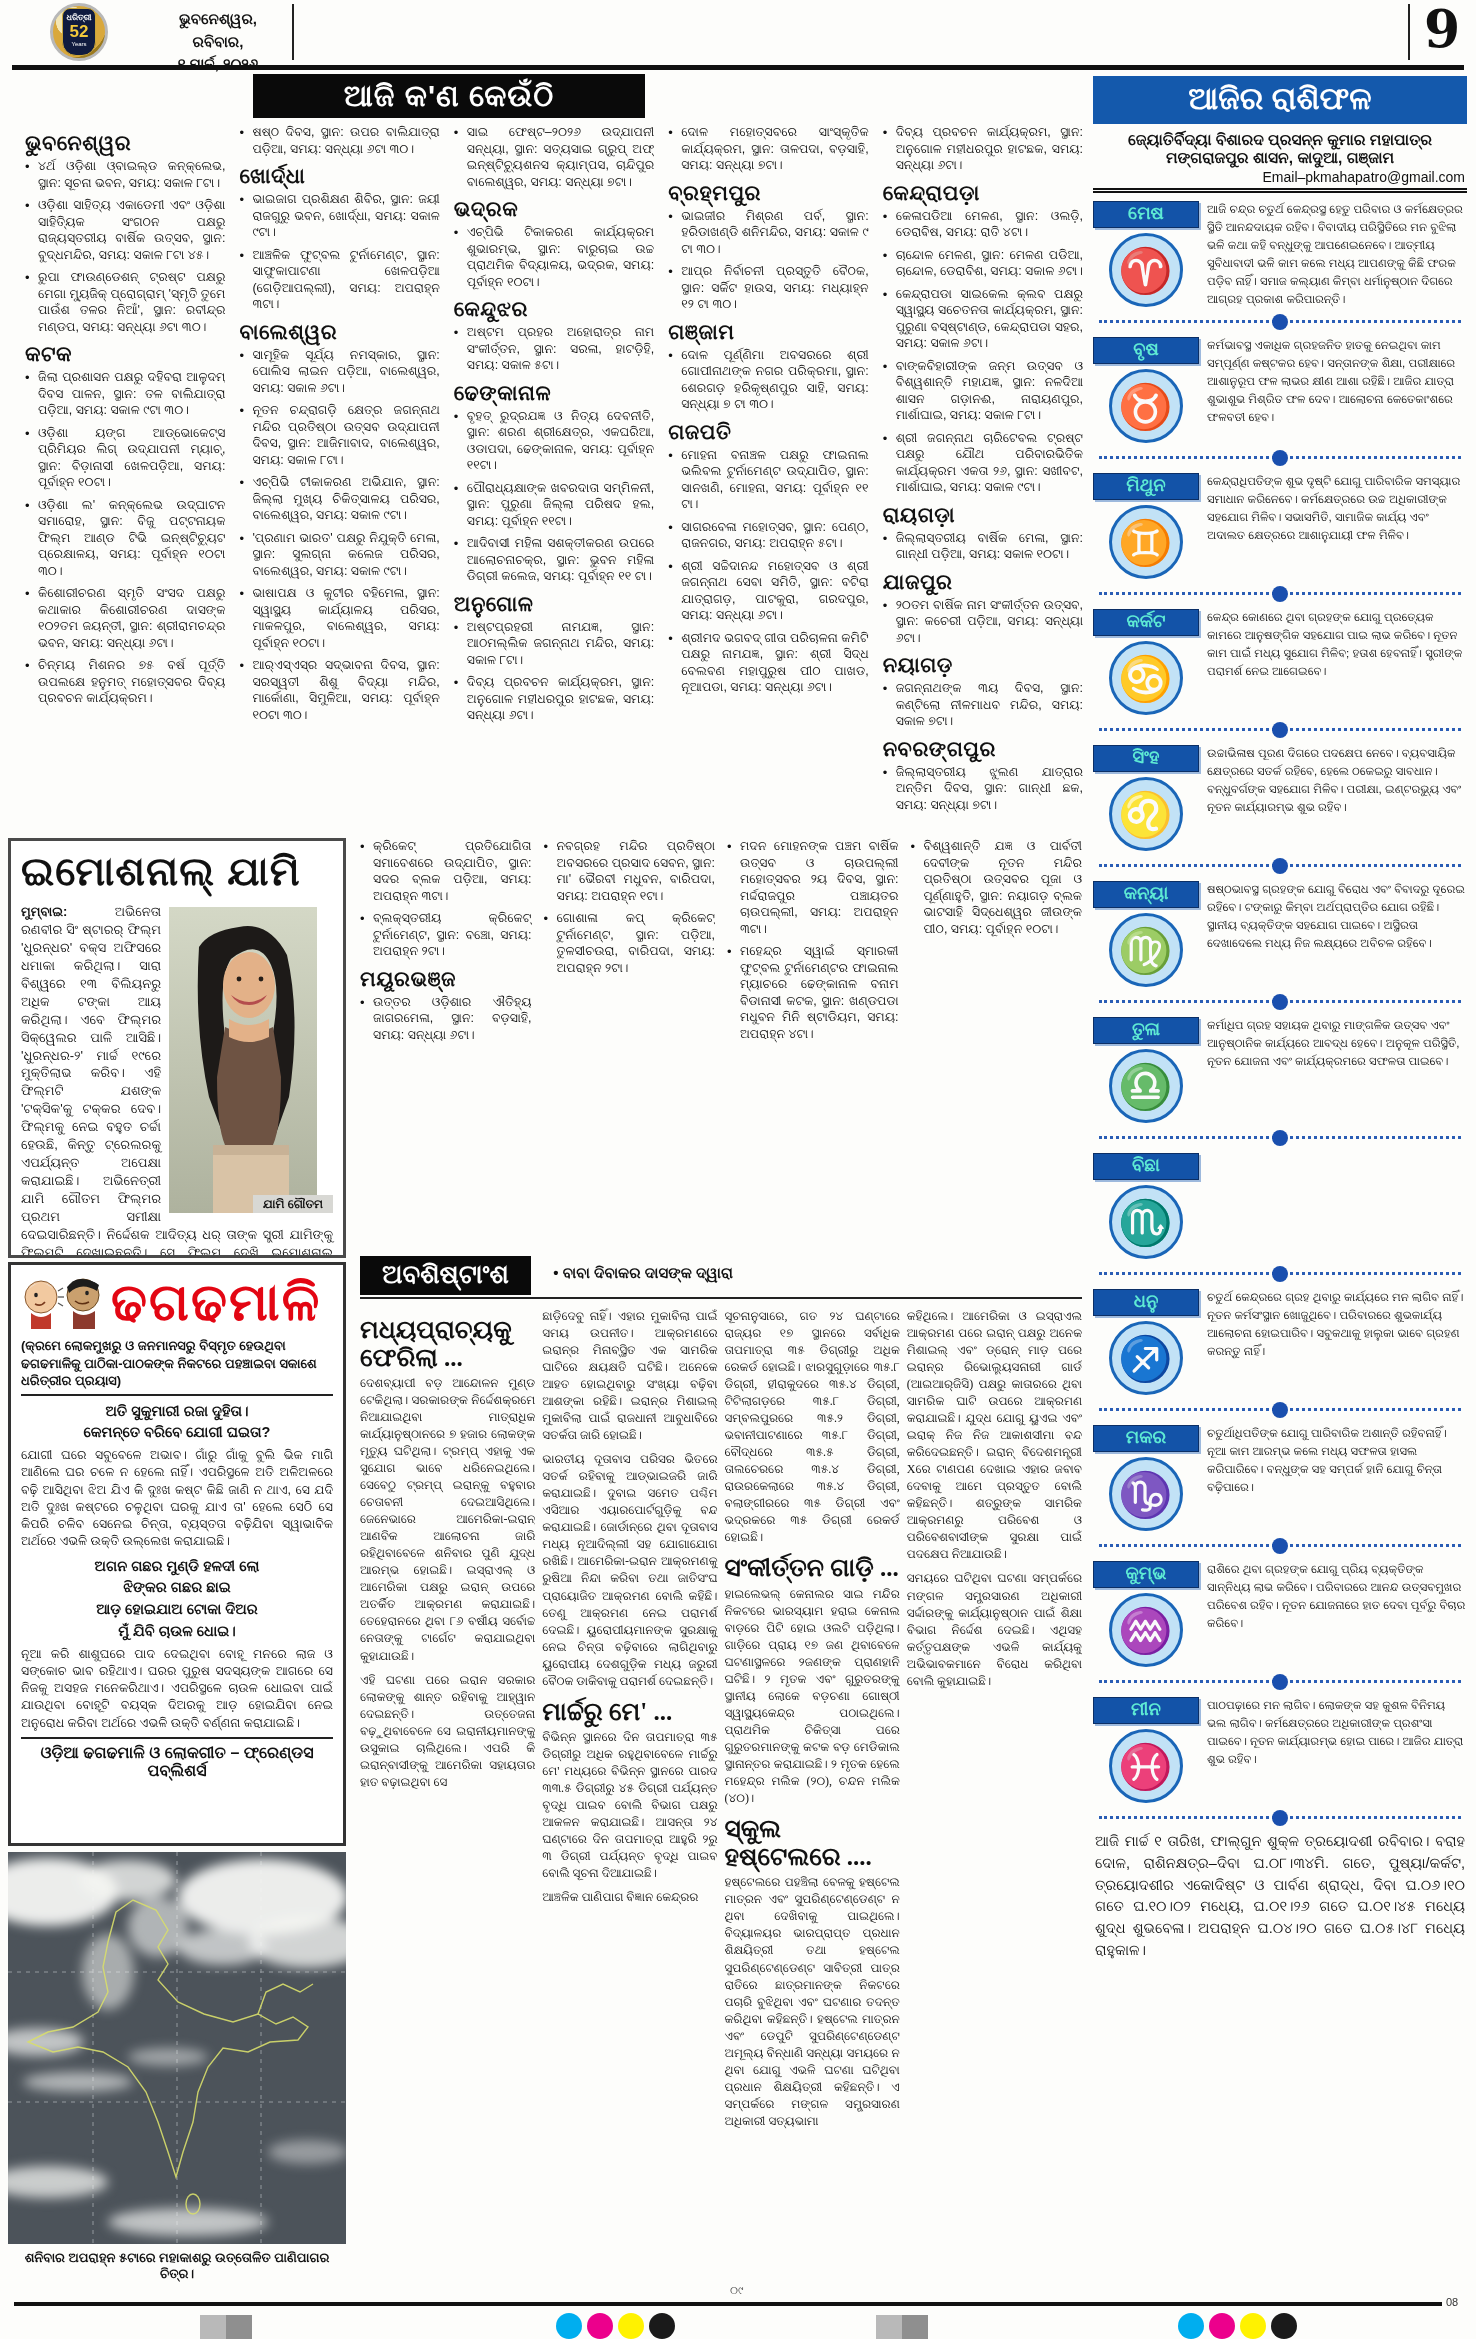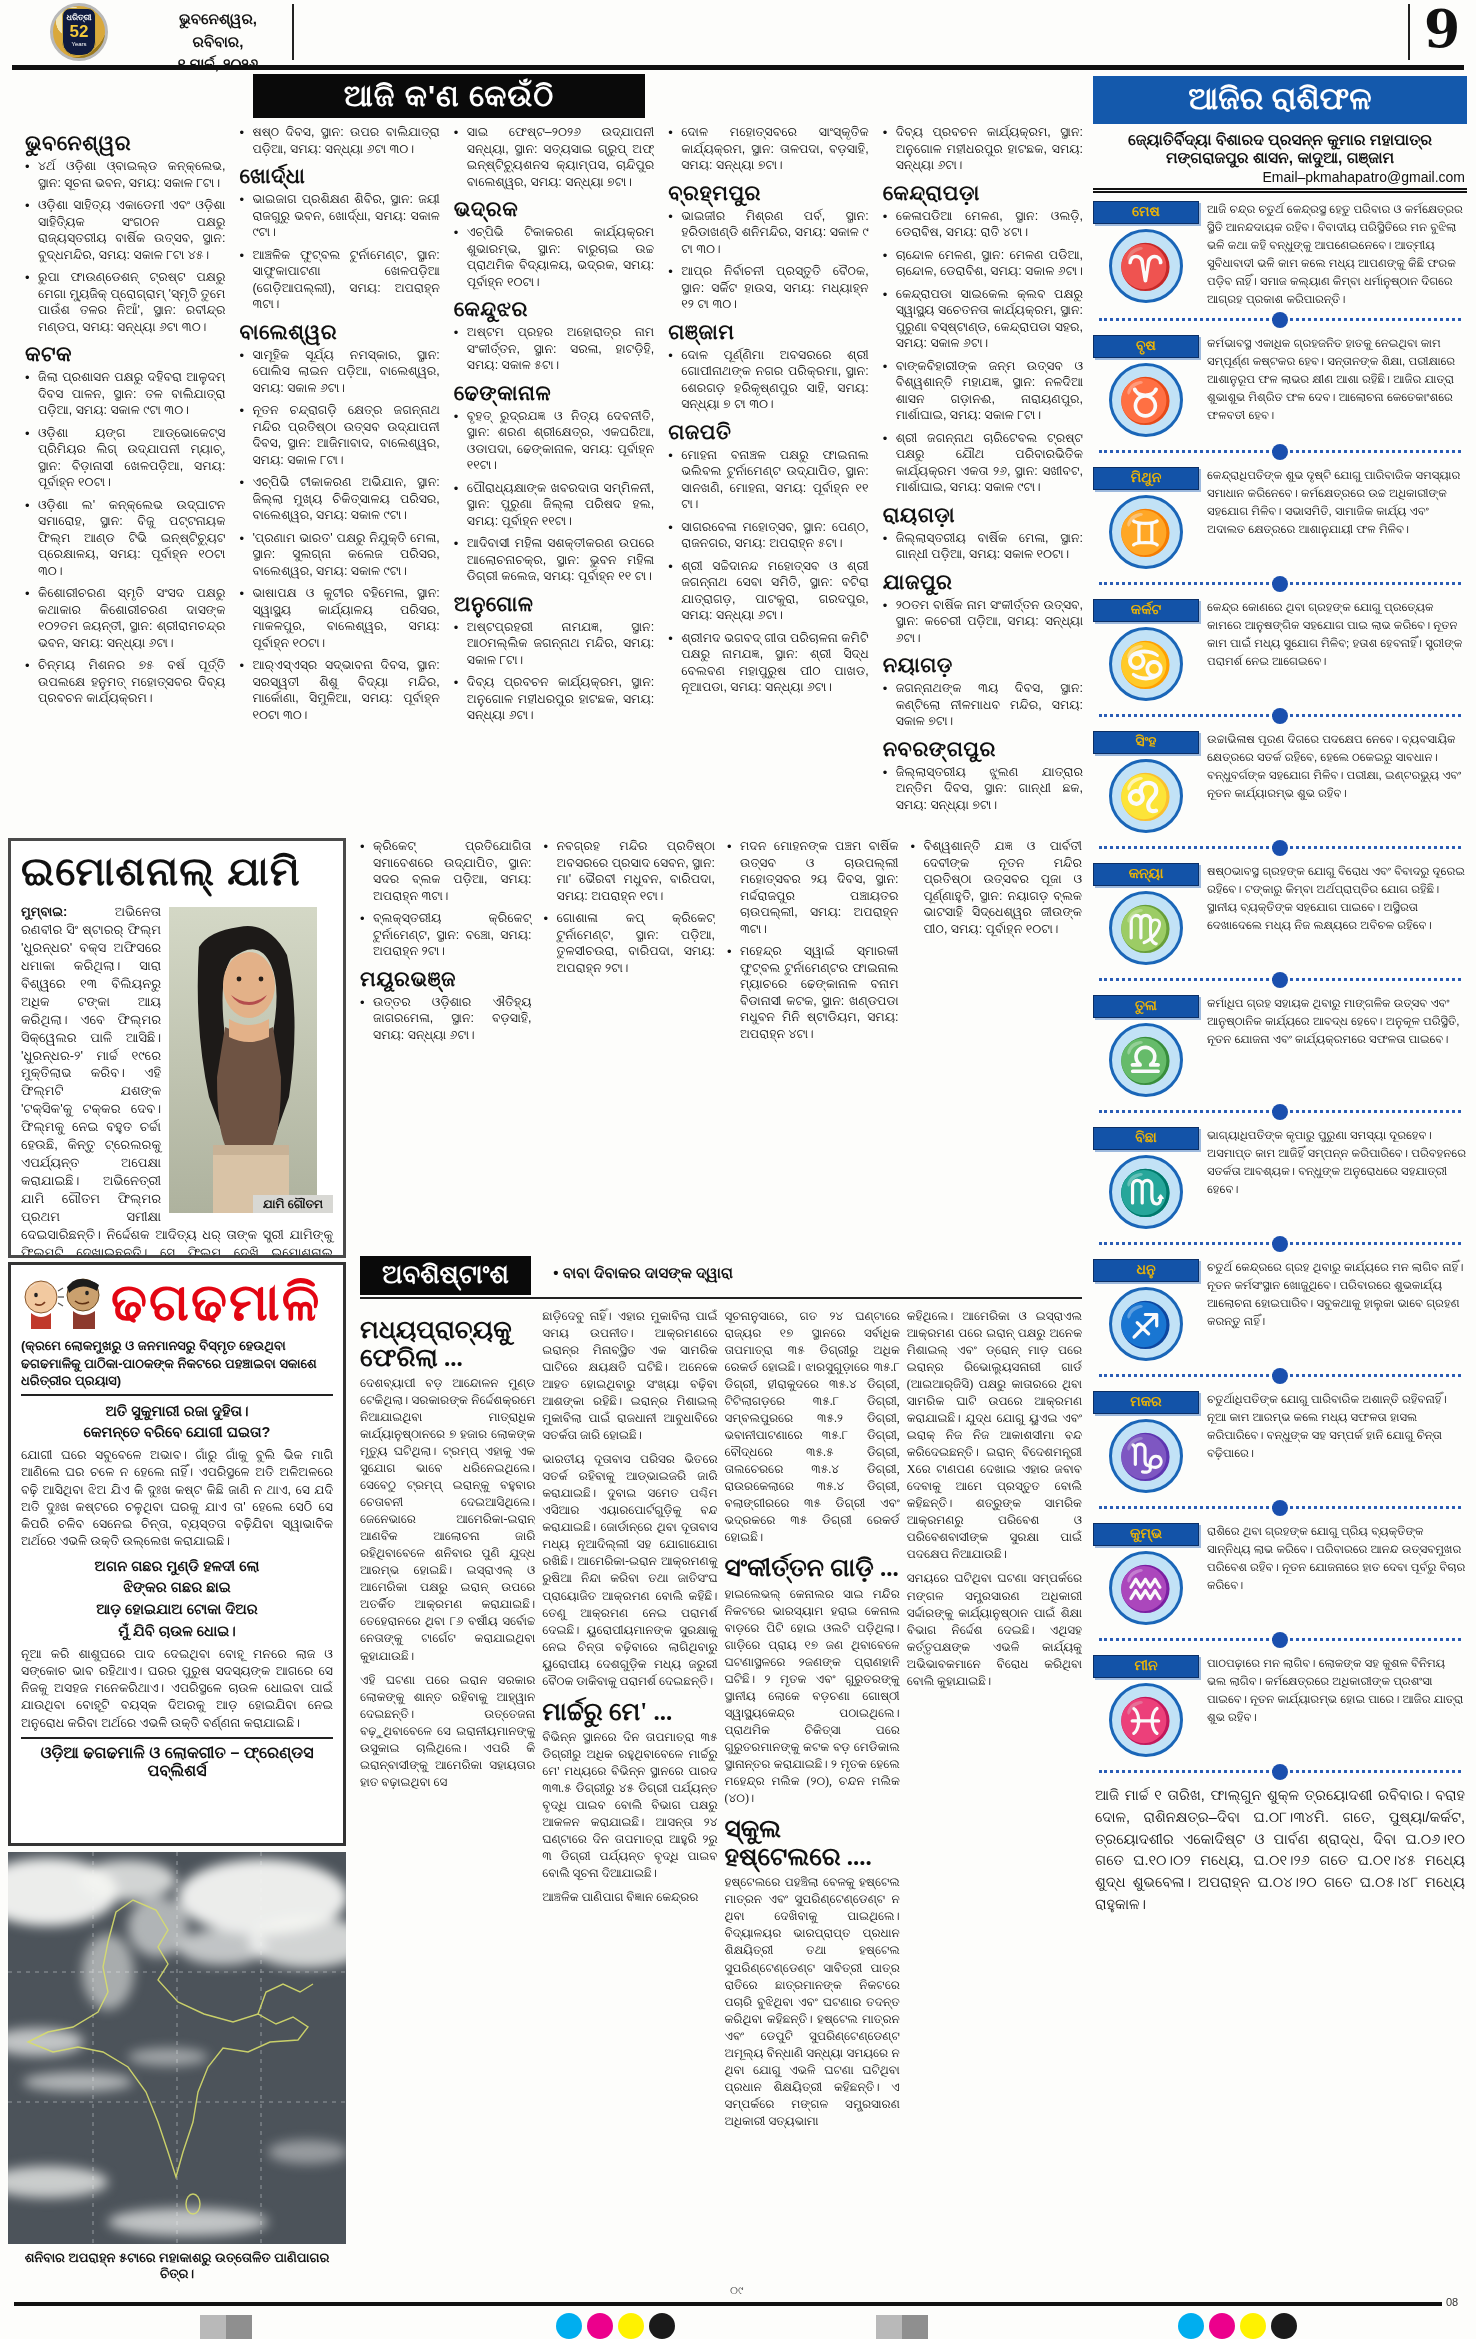--- a/index.html
+++ b/index.html
@@ -71,21 +71,21 @@
 
   
   #rail { position:absolute; left:1093px; top:76px; width:374px; height:2218px; overflow:hidden; }
   #rashi-banner { background:#1459ac; color:#fff; text-align:center; font-size:31px; font-weight:bold; padding:5px 0 7px; }
   #rashi-credit1 { text-align:center; font-weight:bold; font-size:15.5px; margin-top:7px; }
   #rashi-credit2 { text-align:center; font-weight:bold; font-size:15.5px; }
   #rashi-email { text-align:right; font-size:14px; margin:2px 2px 3px 0; }
   #rashi-rule { border-top:2px solid #111; border-bottom:2px solid #111; height:5px; margin-bottom:4px; }
   .sign { overflow:hidden; padding-top:2px; }
   .sign-left { float:left; width:106px; margin:2px 8px 2px 0; text-align:center; }
-  .sign-label { background:#1353a8; color:#eab308; font-weight:bold; font-size:14px; padding:1px 4px 3px; border:1px solid #0b2f66; box-shadow:2px 2px 0 #9db9dd; }
+  .sign-label { background:#1353a8; color:#5eead4; font-weight:bold; font-size:18px; padding:1px 4px 3px; border:1px solid #0b2f66; box-shadow:2px 2px 0 #9db9dd; }
   .sign-circle { width:74px; height:74px; border-radius:50%; background:#c2e2f6; border:3px solid #1a66b8; margin:5px auto 0; font-size:44px; line-height:70px; text-align:center; color:#06121f; }
   .sign-text { font-size:11.6px; line-height:1.36; text-align:justify; }
   .dotsep { position:relative; border-top:3px dotted #2a5db5; margin:11px 6px 10px; }
   .dotsep span { position:absolute; left:50%; top:-9px; margin-left:-8px; width:16px; height:16px; background:#1a4fae; border-radius:50%; }
   #panchanga { font-size:14.5px; line-height:1.5; text-align:justify; padding:2px 2px 0; }
 
   
   #bottom-rule { position:absolute; left:14px; top:2302px; width:1428px; height:4px; background:#111; }
   #rule-mark { position:absolute; left:1446px; top:2296px; font-size:11px; color:#333; }
   #center-mark { position:absolute; left:730px; top:2284px; font-size:11px; color:#555; }
@@ -444,21 +444,20 @@
         </div>
         <div class="dotsep">
           <span></span>
         </div>
 
         <div class="sign">
           <div class="sign-left">
             <div class="sign-label">ବିଛା</div>
             <div class="sign-circle">♏</div>
           </div>
-          <span class="sign-text">ଭାଗ୍ୟାଧିପତିଙ୍କ କୃପାରୁ ପୁରୁଣା ସମସ୍ୟା ଦୂରହେବ। ଅସମାପ୍ତ କାମ ଆଜିହିଁ ସମ୍ପନ୍ନ କରିପାରିବେ। ପରିବହନରେ ସତର୍କତା ଆବଶ୍ୟକ। ବନ୍ଧୁଙ୍କ ଅନୁରୋଧରେ ସହଯାତ୍ରୀ ହେବେ।</span>
         </div>
         <div class="dotsep">
           <span></span>
         </div>
 
         <div class="sign">
           <div class="sign-left">
             <div class="sign-label">ଧନୁ</div>
             <div class="sign-circle">♐</div>
           </div>

